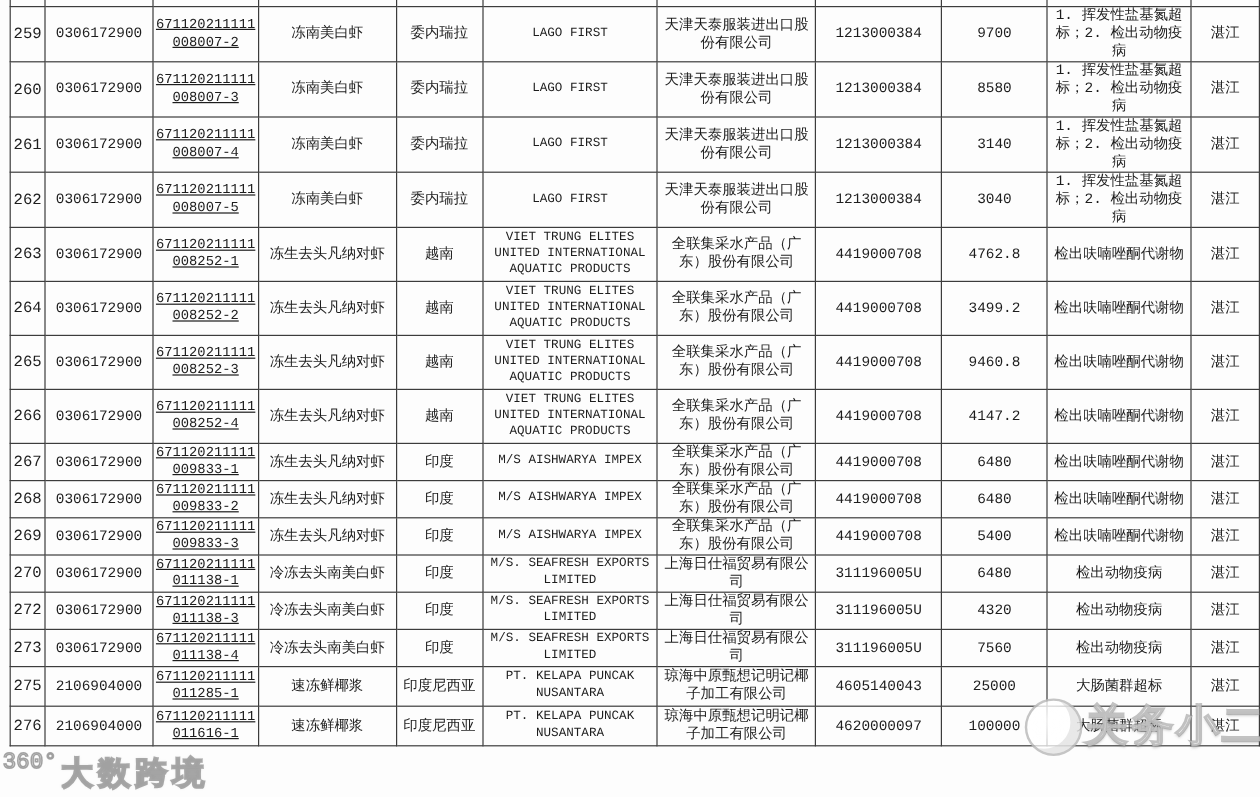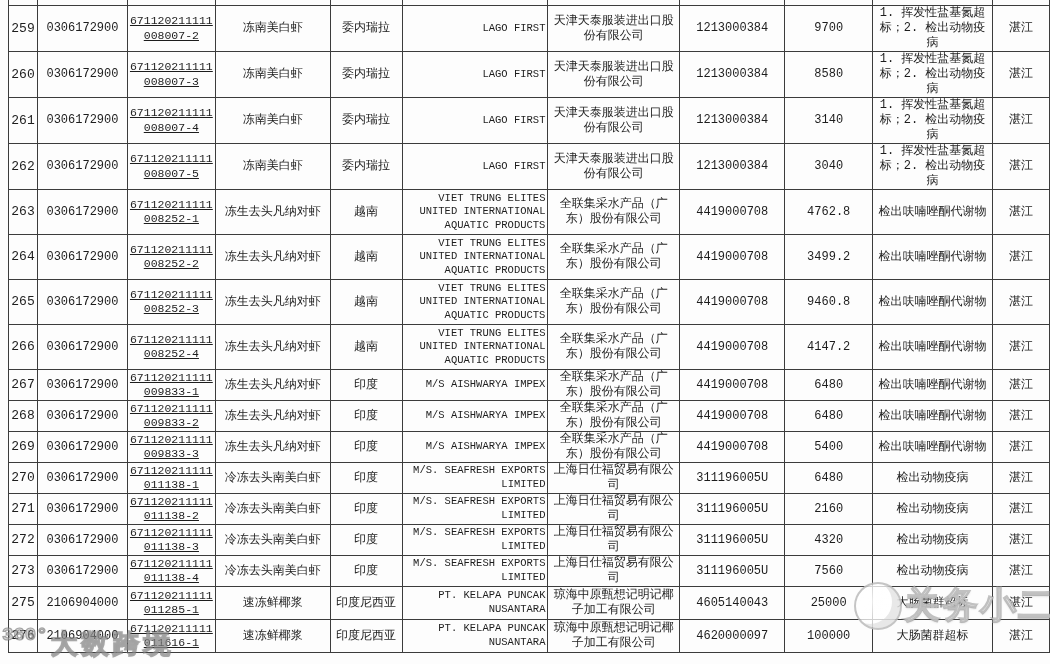--- a/index.html
+++ b/index.html
@@ -21,32 +21,32 @@
     padding:0 2px;line-height:1.22;overflow:hidden;
     letter-spacing:0;
   }
   tr.spacer td{border-top:none;height:13px;}
   .c-no{font-size:13px;}
   .c-hs,.c-reg,.c-qty{white-space:nowrap;font-size:12px;}
   .c-batch span{display:inline-block;text-decoration:underline;}
   .c-batch{font-size:11.5px;}
   .c-prod{font-size:12px;text-align:center;}
   .c-origin{font-size:12px;}
-  .c-manu{font-size:10.5px;line-height:1.3;text-align:right;}
+  .c-manu{font-size:10.5px;line-height:1.3;}
   .c-imp{font-size:12px;line-height:1.25;}
   .c-reason{font-size:12px;line-height:1.25;}
   .c-port{font-size:12px;}
   
   .wm-left{
     position:absolute;left:2px;top:626px;z-index:5;
     display:flex;align-items:flex-start;gap:3px;
     pointer-events:none;white-space:nowrap;
   }
   .wm-left .wm-badge{
-    font-size:19px;font-weight:bold;
+    font-size:19px;font-weight:normal;
     color:rgba(255,255,255,0.25);
     -webkit-text-stroke:1.2px rgba(115,115,115,0.6);
     text-shadow:0 0 1px rgba(120,120,120,0.4);
     transform:translateY(-2px);
     text-align:right;
   }
   .wm-left .wm-text{
     font-size:27px;font-weight:bold;letter-spacing:4px;
     color:rgba(255,255,255,0.3);
     -webkit-text-stroke:1.4px rgba(110,110,110,0.55);
@@ -254,33 +254,20 @@
     <td class="c-prod">冷冻去头南美白虾</td>
     <td class="c-origin">印度</td>
     <td class="c-manu">M/S. SEAFRESH EXPORTS LIMITED</td>
     <td class="c-imp">上海日仕福贸易有限公司</td>
     <td class="c-reg">311196005U</td>
     <td class="c-qty">6480</td>
     <td class="c-reason">检出动物疫病</td>
     <td class="c-port">湛江</td>
   </tr>
         <tr style="height: 29px;">
-    <td class="c-no">271</td>
-    <td class="c-hs">0306172900</td>
-    <td class="c-batch"><span>671120211111<br>011138-2</span></td>
-    <td class="c-prod">冷冻去头南美白虾</td>
-    <td class="c-origin">印度</td>
-    <td class="c-manu">M/S. SEAFRESH EXPORTS LIMITED</td>
-    <td class="c-imp">上海日仕福贸易有限公司</td>
-    <td class="c-reg">311196005U</td>
-    <td class="c-qty">2160</td>
-    <td class="c-reason">检出动物疫病</td>
-    <td class="c-port">湛江</td>
-  </tr>
-        <tr style="height: 29px;">
     <td class="c-no">272</td>
     <td class="c-hs">0306172900</td>
     <td class="c-batch"><span>671120211111<br>011138-3</span></td>
     <td class="c-prod">冷冻去头南美白虾</td>
     <td class="c-origin">印度</td>
     <td class="c-manu">M/S. SEAFRESH EXPORTS LIMITED</td>
     <td class="c-imp">上海日仕福贸易有限公司</td>
     <td class="c-reg">311196005U</td>
     <td class="c-qty">4320</td>
     <td class="c-reason">检出动物疫病</td>

